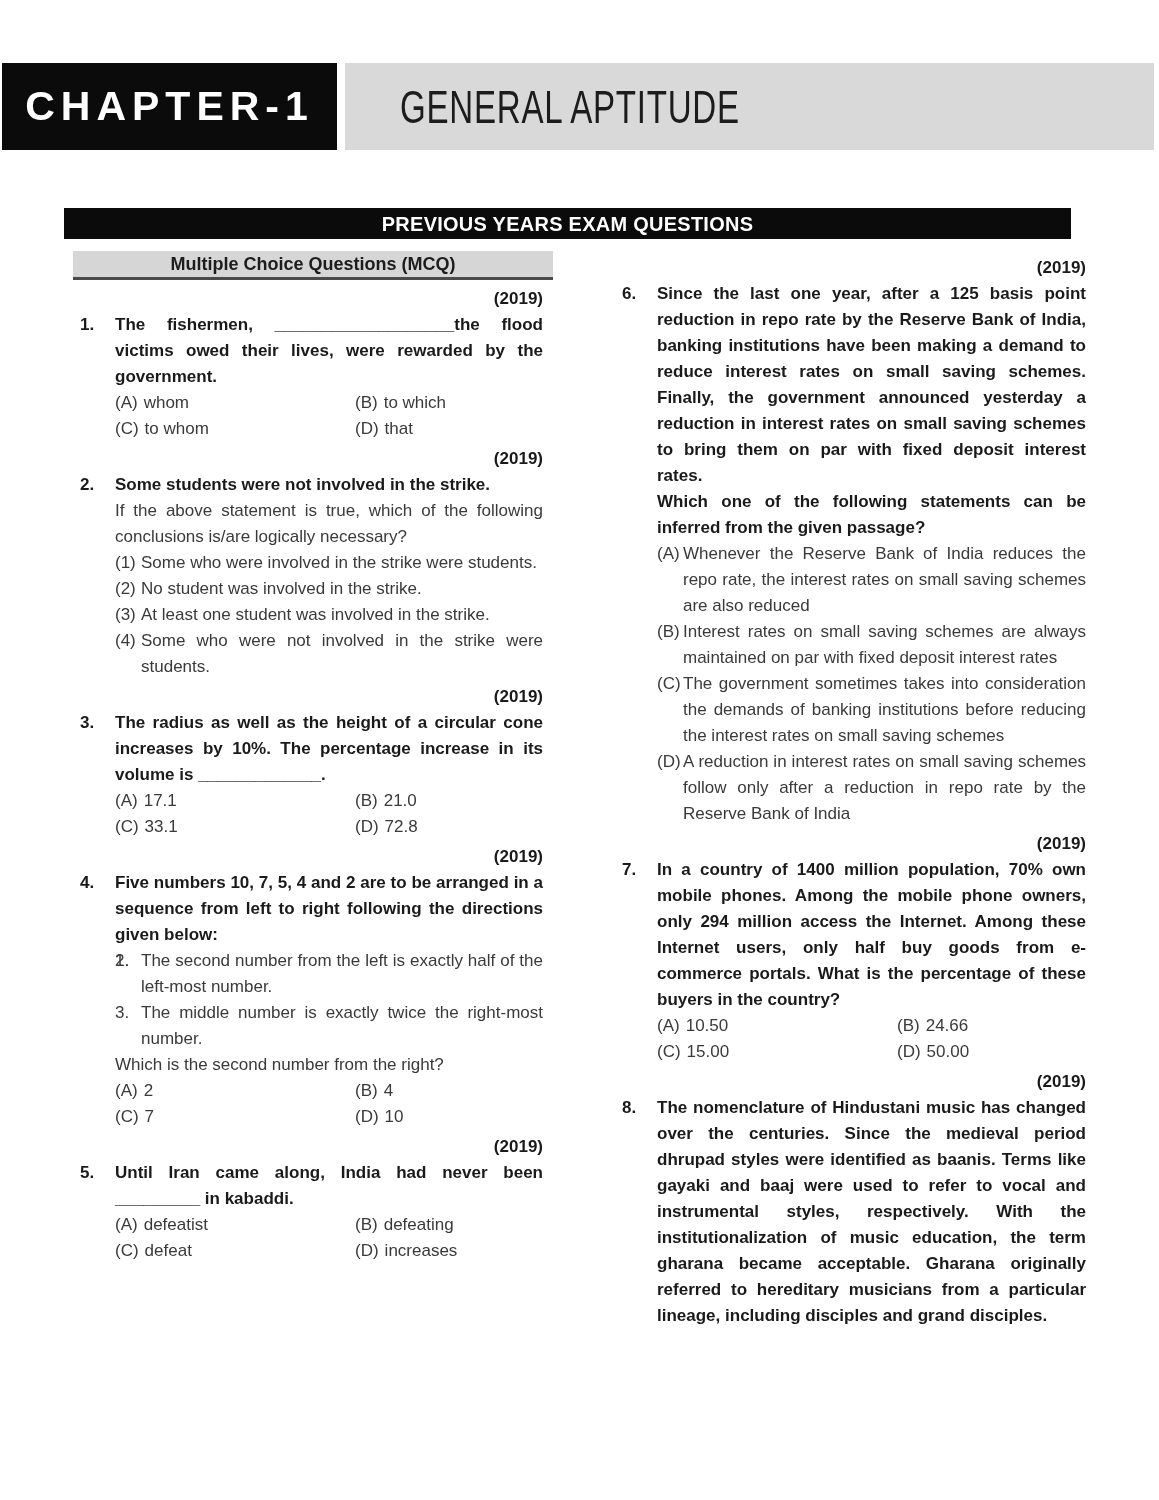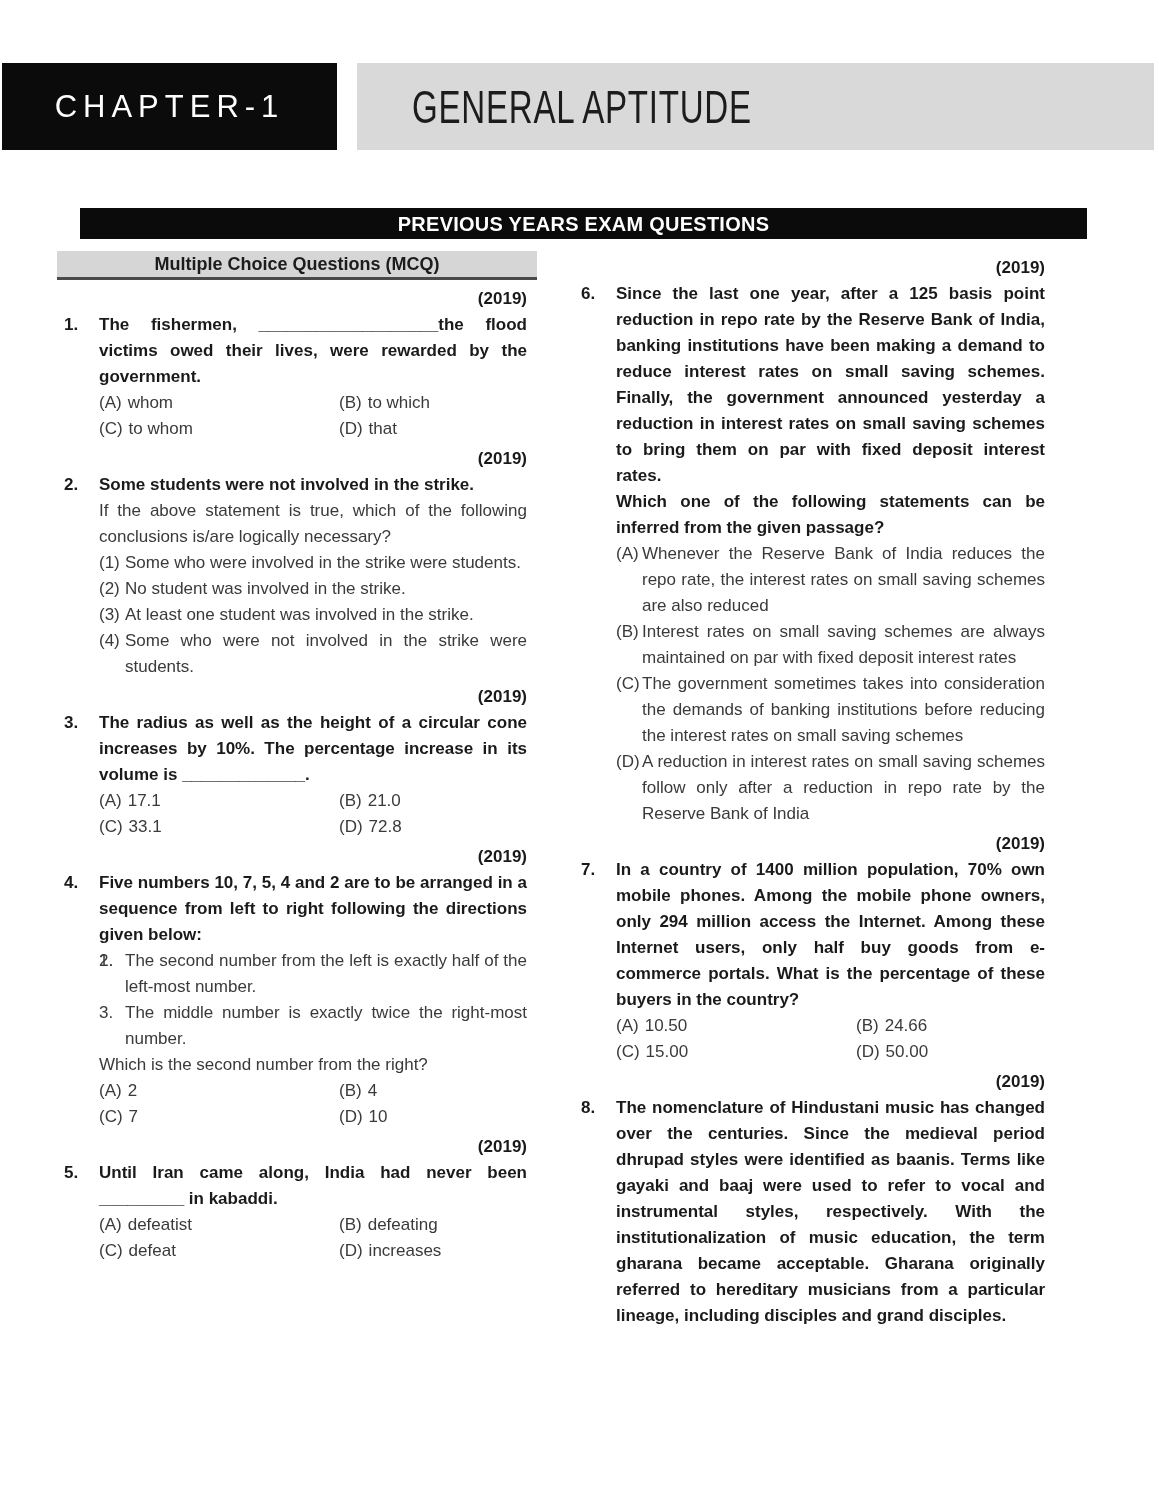--- a/index.html
+++ b/index.html
@@ -7,34 +7,34 @@
   .page {
     position:relative; width:1159px; height:1500px; background:#ffffff;
     font-family:"Liberation Sans", sans-serif; overflow:hidden;
   }
   
   .chapter-header { position:absolute; top:63px; left:2px; right:5px; height:87px; display:flex; }
   .chapter-box {
     width:335px; background:#0b0b0b; color:#ffffff;
     display:flex; align-items:center; justify-content:center; flex:0 0 auto;
   }
-  .chapter-box span { font-size:31px; font-weight:normal; letter-spacing:6px; white-space:nowrap; }
-  .title-box { flex:1; margin-left:20px; background:#d9d9d9; display:flex; align-items:center; }
+  .chapter-box span { font-size:41px; font-weight:bold; letter-spacing:6px; white-space:nowrap; }
+  .title-box { flex:1; margin-left:8px; background:#d9d9d9; display:flex; align-items:center; }
   .title-box span {
     margin-left:55px; font-size:46px; font-weight:400; color:#1c1c1c;
     letter-spacing:1px; white-space:nowrap; transform:scaleX(.72); transform-origin:left center;
   }
   
   .banner {
-    position:absolute; top:208px; left:80px; width:1007px; height:31px;
+    position:absolute; top:208px; left:64px; width:1007px; height:31px;
     background:#0b0b0b; color:#ffffff; display:flex; align-items:center; justify-content:center;
   }
   .banner span { font-size:21px; font-weight:bold; letter-spacing:.3px; transform:scaleX(.95); white-space:nowrap; }
   
-  .columns { position:absolute; top:251px; left:64px; display:flex; gap:54px; }
+  .columns { position:absolute; top:251px; left:80px; display:flex; gap:79px; }
   .col { font-size:17px; line-height:26px; color:#3a3a3a; text-align:justify; }
   .col-left  { width:463px; }
   .col-right { width:464px; }
   
   .mcq-header {
     width:480px; margin-left:-7px; height:29px; background:#d6d6d6;
     border-bottom:3px solid #4a4a4a; display:flex; align-items:center; justify-content:center;
     margin-bottom:6px;
   }
   .mcq-header span { font-size:18px; font-weight:bold; color:#1c1c1c; }

